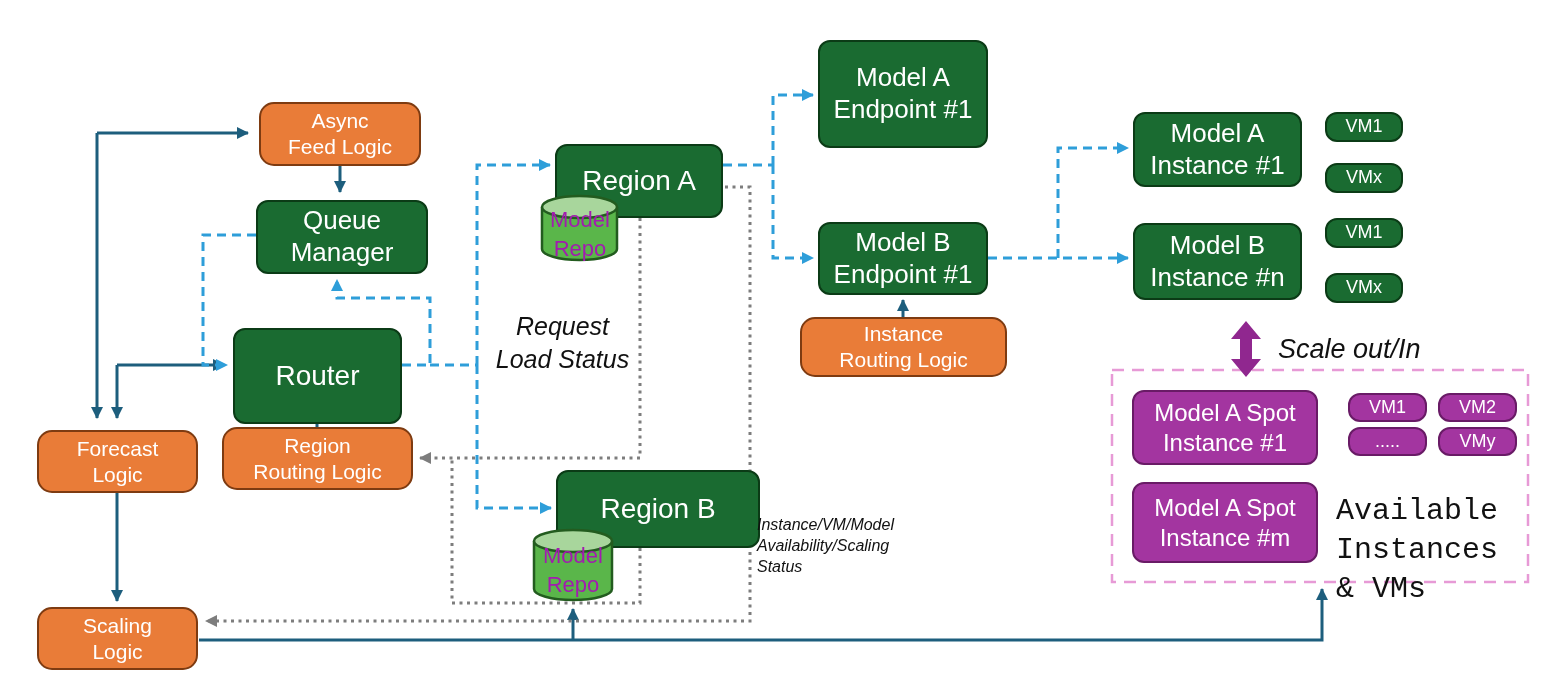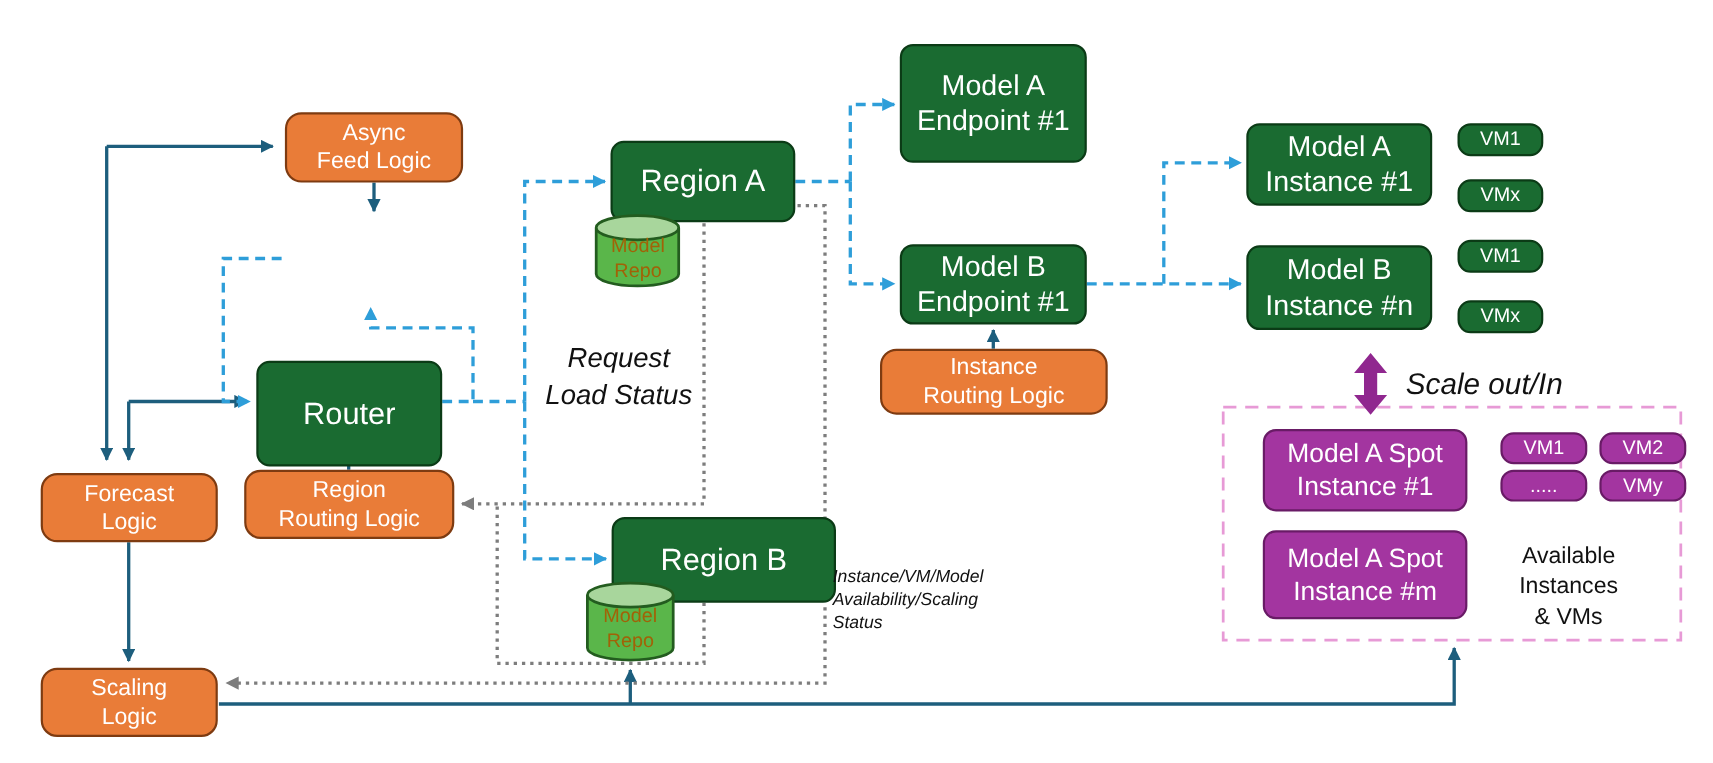--- a/index.html
+++ b/index.html
@@ -14,24 +14,24 @@
   #stage{position:relative;width:1557px;height:694px;background:#ffffff;overflow:hidden;
          font-family:"Liberation Sans", sans-serif;}
   svg{position:absolute;left:0;top:0;}
   #edges{z-index:1;}
   #overlay{z-index:3;pointer-events:none;}
   .node{position:absolute;display:flex;align-items:center;justify-content:center;
         text-align:center;white-space:pre-line;color:#fff;z-index:2;box-sizing:border-box;
         line-height:1.22;border-radius:12px;}
   .green{background:var(--green);border:2px solid var(--green-border);}
   .orange{background:var(--orange);border:2px solid var(--orange-border);border-radius:15px;}
-  .magenta{background:var(--magenta);border:2px solid var(--magenta-border);margin-left:16px;}
+  .magenta{background:var(--magenta);border:2px solid var(--magenta-border);}
   .lbl{position:absolute;color:#111;white-space:pre-line;z-index:4;font-style:italic;}
-  .repo-lbl{position:absolute;color:#a16207;white-space:pre-line;z-index:4;text-align:center;
-            display:flex;align-items:center;justify-content:center;font-size:18px;line-height:1.3;}
+  .repo-lbl{position:absolute;color:#a21caf;white-space:pre-line;z-index:4;text-align:center;
+            display:flex;align-items:center;justify-content:center;font-size:22px;line-height:1.3;}
 </style>
 </head>
 <body>
 
 <div id="stage">
 
   <svg id="edges" width="1557" height="694">
     <defs>
       <marker id="mt" markerWidth="14" markerHeight="14" refX="11" refY="6" orient="auto" markerUnits="userSpaceOnUse">
         <path d="M0,0 L12,6 L0,12 Z" fill="#1d5e7d"></path>
@@ -79,29 +79,31 @@
 
     <rect x="1112" y="370" width="416" height="212" fill="none" stroke="#e79ad6" stroke-width="2.5" stroke-dasharray="12 8"></rect>
 
     <polygon points="1246,321 1231,339 1240,339 1240,359 1231,359 1246,377 1261,359 1252,359 1252,339 1261,339" fill="#90278f"></polygon>
 
     <circle cx="858" cy="289" r="4" fill="#cc1f1f"></circle>
   </svg>
 
   <div class="node orange" style="left:259px;top:102px;width:162px;height:64px;font-size:21px;">Async
 Feed Logic</div>
+  <div class="node green" style="left:256px;top:200px;width:172px;height:74px;font-size:26px;">Queue
+Manager</div>
   <div class="node green" style="left:233px;top:328px;width:169px;height:96px;font-size:28px;">Router</div>
   <div class="node orange" style="left:37px;top:430px;width:161px;height:63px;font-size:21px;">Forecast
 Logic</div>
   <div class="node orange" style="left:222px;top:427px;width:191px;height:63px;font-size:21px;">Region
 Routing Logic</div>
   <div class="node orange" style="left:37px;top:607px;width:161px;height:63px;font-size:21px;">Scaling
 Logic</div>
 
-  <div class="node green" style="left:555px;top:128px;width:168px;height:74px;font-size:28px;">Region A</div>
+  <div class="node green" style="left:555px;top:144px;width:168px;height:74px;font-size:28px;">Region A</div>
   <div class="node green" style="left:556px;top:470px;width:204px;height:78px;font-size:28px;">Region B</div>
 
   <div class="node green" style="left:818px;top:40px;width:170px;height:108px;font-size:26px;">Model A
 Endpoint #1</div>
   <div class="node green" style="left:818px;top:222px;width:170px;height:73px;font-size:26px;">Model B
 Endpoint #1</div>
   <div class="node orange" style="left:800px;top:317px;width:207px;height:60px;font-size:21px;">Instance
 Routing Logic</div>
 
   <div class="node green" style="left:1133px;top:112px;width:169px;height:75px;font-size:26px;">Model A
@@ -135,17 +137,17 @@
 Repo</div>
   <div class="repo-lbl" style="left:532px;top:548px;width:82px;height:46px;">Model
 Repo</div>
 
   <div class="lbl" style="left:490px;top:310px;width:145px;font-size:25px;line-height:1.3;text-align:center;">Request
 Load Status</div>
   <div class="lbl" style="left:757px;top:514px;width:240px;font-size:16px;line-height:1.32;text-align:left;">Instance/VM/Model
 Availability/Scaling
 Status</div>
   <div class="lbl" style="left:1278px;top:334px;font-size:27px;">Scale out/In</div>
-  <div class="lbl" style="left:1336px;top:492px;width:180px;font-size:21px;line-height:1.3;text-align:center;font-style:normal;">Available
+  <div class="lbl" style="left:1336px;top:492px;width:180px;font-size:30px;line-height:1.3;text-align:left;font-style:normal;font-family:Liberation Mono, monospace;">Available
 Instances
 &amp; VMs</div>
 
 </div>
 
 </body></html>

